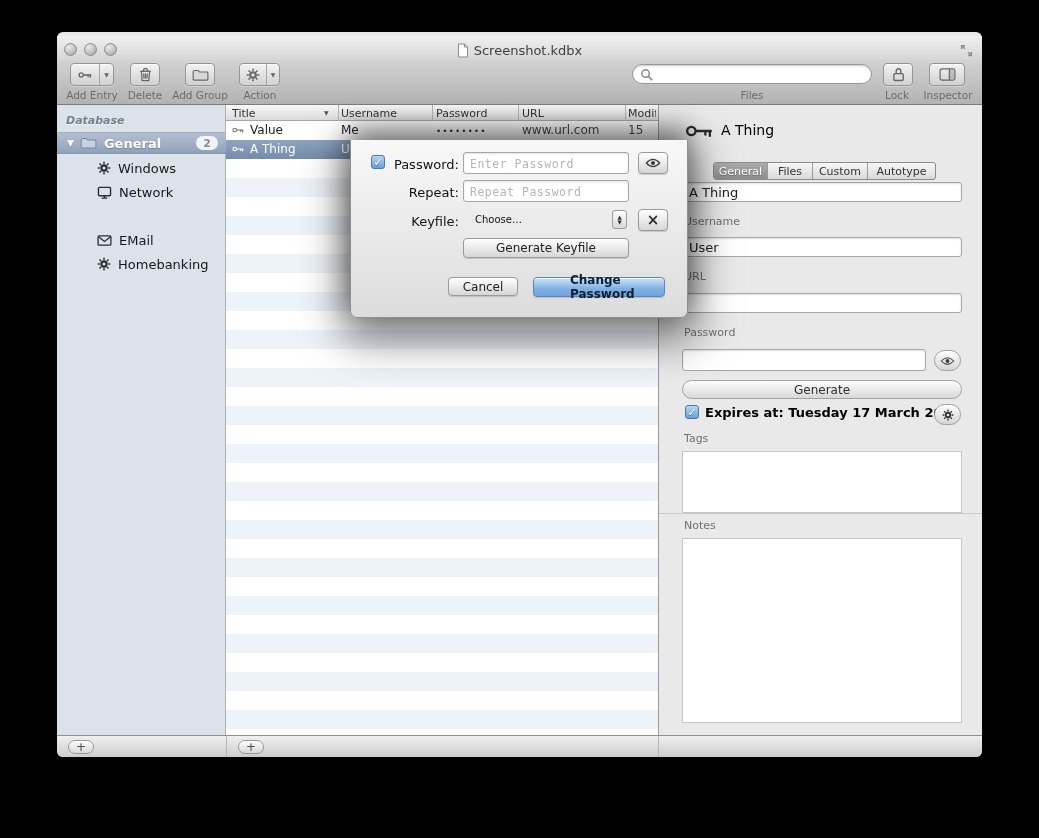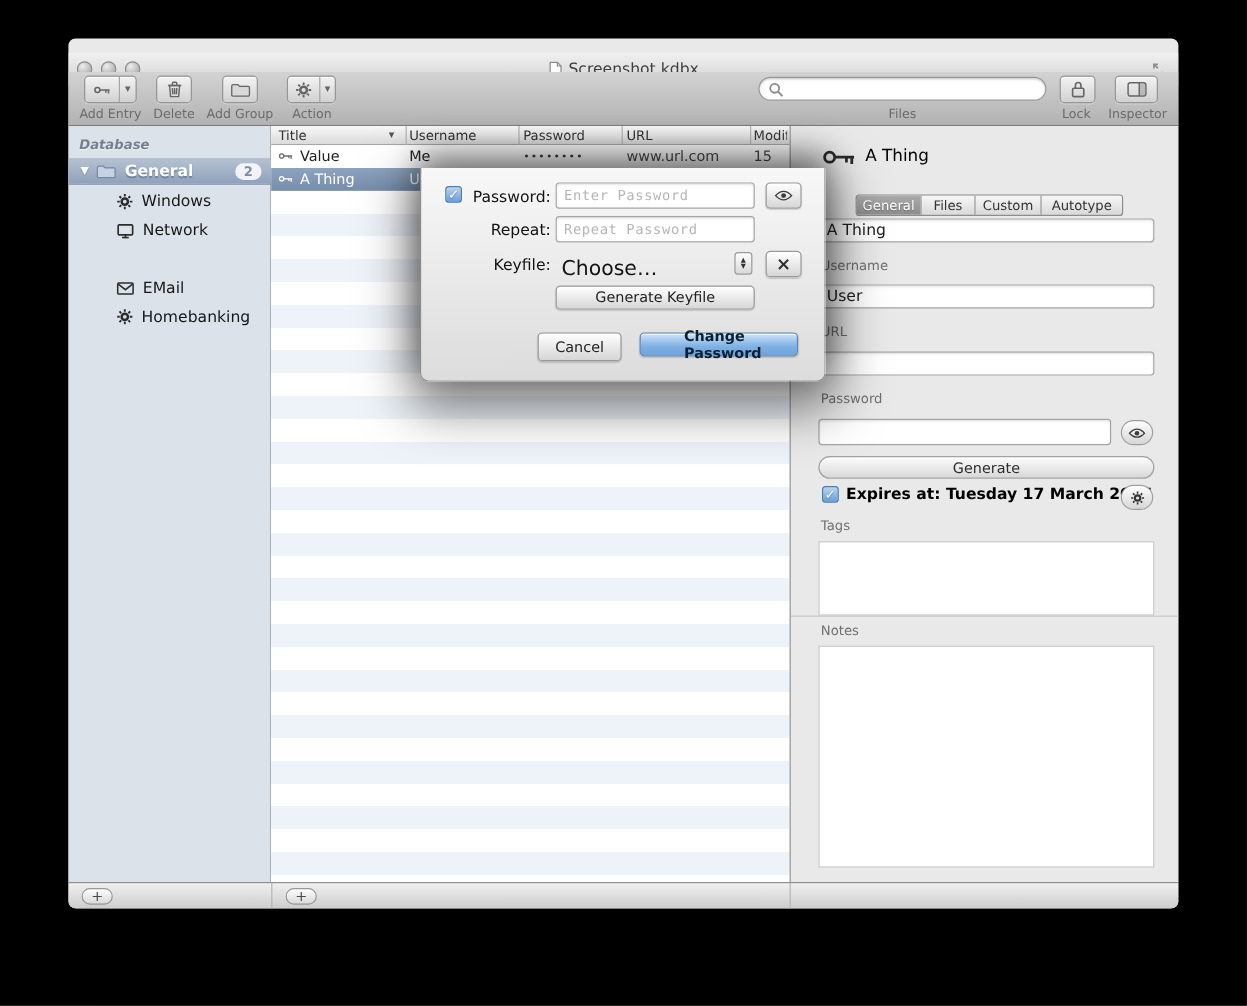--- a/index.html
+++ b/index.html
@@ -5,21 +5,21 @@
   * { box-sizing: border-box; margin: 0; padding: 0; }
   html,body { width:1039px; height:838px; background:#000; overflow:hidden;
     font-family:"DejaVu Sans", sans-serif; }
   .abs { position:absolute; }
 
   .window { position:absolute; left:57px; top:32px; width:925px; height:725px;
     border-radius:6px; overflow:hidden; background:#e9e9e9;
     box-shadow:0 22px 50px rgba(0,0,0,.8); }
 
   
-  .titlebar { position:absolute; left:0; top:12px; width:925px; height:28px;
+  .titlebar { position:absolute; left:0; top:4px; width:925px; height:28px;
     background:linear-gradient(#f0f0f0,#d2d2d2); border-bottom:1px solid #bcbcbc;padding-left:6px; }
   .light { position:absolute; top:7px; width:13px; height:13px; border-radius:50%;
     border:1px solid #8d8d8d; background:radial-gradient(circle at 35% 30%,#ededed,#b1b1b1 75%); }
   .title-wrap { position:absolute; left:0; right:0; top:0; height:28px; display:flex;
     align-items:center; justify-content:center; gap:5px; color:#3e3e3e; font-size:13px; }
 
   
   .toolbar { position:absolute; left:0; top:28px; width:925px; height:45px;
     background:linear-gradient(#d3d3d3,#b2b2b2); border-bottom:1px solid #7c7c7c; }
   .tb-btn { position:absolute; top:3px; height:23px; border:1px solid #969696; border-radius:4px;
@@ -400,32 +400,32 @@
       <svg width="16" height="10" viewBox="0 0 18 11">
           <path d="M1.5 5.5 Q9 -2.5 16.5 5.5 Q9 13.5 1.5 5.5 Z" fill="none" stroke="#3d3d3d" stroke-width="1.3"></path>
           <circle cx="9" cy="5.5" r="2.3" fill="#3d3d3d"></circle>
         </svg>
     </div>
 
     <div class="sh-label" style="top:45px">Repeat:</div>
     <input class="field sh-field mono-ph" style="top: 40px;" placeholder="Repeat Password">
 
     <div class="sh-label" style="top:74px">Keyfile:</div>
-    <div class="abs" style="left:117px;top:74px;font-size:17px;color:#111">Choose…</div>
+    <div class="abs" style="left:124px;top:74px;font-size:10px;color:#111">Choose…</div>
     <div class="stepper">
       <span>▲</span>
       <span>▼</span>
     </div>
     <div class="bevelbtn" style="left:287px;top:69px;width:30px;height:22px;font-size:15px;font-weight:bold;color:#2f2f2f">
         <span>×</span>
       </div>
 
     <div class="bevelbtn" style="left:112px;top:98px;width:166px;height:20px">Generate Keyfile</div>
 
-    <div class="bevelbtn" style="left:97px;top:137px;width:70px;height:24px">Cancel</div>
+    <div class="bevelbtn" style="left:97px;top:137px;width:70px;height:19px">Cancel</div>
     <div class="bevelbtn bluebtn" style="left:182px;top:137px;width:132px;height:20px">Change Password</div>
   </div>
 
   <div class="bottombar">
     <span class="vdiv" style="left:169px"></span>
     <span class="vdiv" style="left:601px"></span>
     <div class="plusbtn" style="left:11px">
         <span>+</span>
       </div>
     <div class="plusbtn" style="left:181px">

